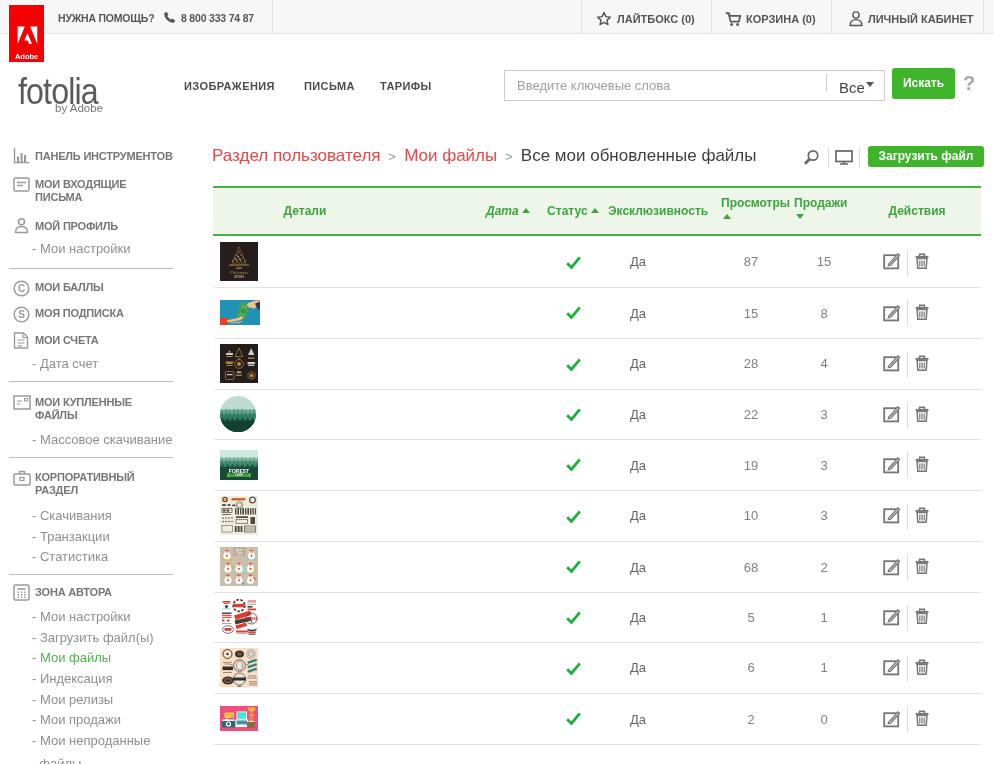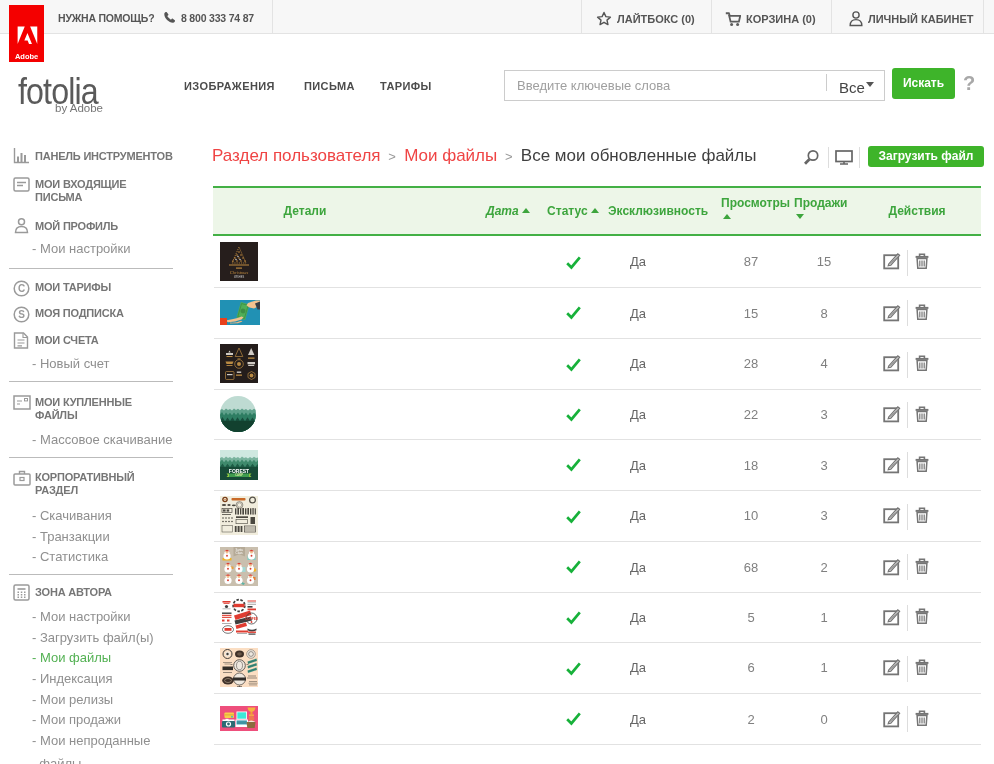--- a/index.html
+++ b/index.html
@@ -151,37 +151,37 @@
       </svg></div>
 <div class="sbh" style="top:220px;">МОЙ ПРОФИЛЬ</div>
 <div class="sbs" style="top:241px;">- Мои настройки</div>
 <div class="sbdiv" style="top:268px;"></div>
 <div class="sbi" style="left:13px; top:280px;"><svg width="17" height="17" viewBox="0 0 17 17">
         <g fill="none" stroke="#9a9a9a">
           <circle cx="8.5" cy="8.5" r="7.3" stroke-width="1.5"></circle>
           <text x="8.5" y="12" font-size="10" font-weight="bold" text-anchor="middle" fill="#9a9a9a" stroke="none" font-family="Liberation Sans">C</text>
         </g>
       </svg></div>
-<div class="sbh" style="top:281px;">МОИ ТАРИФЫ</div>
+<div class="sbh" style="top:281px;">МОИ БАЛЛЫ</div>
 <div class="sbi" style="left:13px; top:306px;"><svg width="17" height="17" viewBox="0 0 17 17">
         <g fill="none" stroke="#9a9a9a">
           <circle cx="8.5" cy="8.5" r="7.3" stroke-width="1.5"></circle>
           <text x="8.5" y="12" font-size="10" font-weight="bold" text-anchor="middle" fill="#9a9a9a" stroke="none" font-family="Liberation Sans">S</text>
         </g>
       </svg></div>
 <div class="sbh" style="top:307px;">МОЯ ПОДПИСКА</div>
 <div class="sbi" style="left:13px; top:332px;"><svg width="16" height="17" viewBox="0 0 16 17">
         <g fill="none" stroke="#9a9a9a" stroke-width="1.4">
           <path d="M1.5 1 H10.5 L14.5 5 V16 H1.5 Z"></path>
           <path d="M10 1.2 V5.5 H14.3" stroke-width="1.1"></path>
           <path d="M4.5 8 H11.5 M4.5 11 H11.5 M4.5 13.8 H9" stroke-width="1.2"></path>
         </g>
       </svg></div>
 <div class="sbh" style="top:334px;">МОИ СЧЕТА</div>
-<div class="sbs" style="top:356px;">- Новый счет</div>
+<div class="sbs" style="top:356px;">- Дата счет</div>
 <div class="sbdiv" style="top:381px;"></div>
 <div class="sbi" style="left:13px; top:395px;"><svg width="18" height="15" viewBox="0 0 18 15">
         <g fill="none" stroke="#9a9a9a" stroke-width="1.5">
           <rect x="1" y="1" width="16" height="13"></rect>
           <path d="M4 6 H9 M4 9 H7" stroke-width="1.2"></path>
           <rect x="11.5" y="3.5" width="3" height="2.4" stroke-width="1"></rect>
         </g>
       </svg></div>
 <div class="sbh" style="top:396px;">МОИ КУПЛЕННЫЕ</div>
 <div class="sbh" style="top:408.5px;">ФАЙЛЫ</div>
@@ -435,21 +435,21 @@
           <path d="M9 23.5 H29 V27 H9 Z" fill="#3f9d4f"></path>
           <path d="M6.5 23.5 L9 23.5 V27 L6.5 27 L8 25.2 Z" fill="#8dc63f"></path>
           <path d="M31.5 23.5 L29 23.5 V27 L31.5 27 L30 25.2 Z" fill="#8dc63f"></path>
           <text x="19" y="26.3" font-size="2.8" font-weight="bold" text-anchor="middle" fill="#cfe89a" font-family="Liberation Sans">CAMP</text>
         </g>
 </svg></div>
 <div class="check" style="top:456px;"><svg width="17" height="17" viewBox="0 0 17 17">
         <path d="M2.2 9.2 L6.4 13.4 L14.8 3.4" fill="none" stroke="#17b13a" stroke-width="2.7"></path>
       </svg></div>
 <div class="da" style="top:458px;">Да</div>
-<div class="num" style="left:726px; top:458px;">18</div>
+<div class="num" style="left:726px; top:458px;">19</div>
 <div class="num" style="left:799px; top:458px;">3</div>
 <div class="act" style="left:883px; top:456px;"><svg width="18" height="18" viewBox="0 0 18 18">
         <g fill="none" stroke="#757575">
           <rect x="1.2" y="3.2" width="14" height="13.2" stroke-width="1.8"></rect>
           <path d="M5.8 11.8 L14.8 1.8 L16.6 3.4 L7.8 13.2 L5.2 13.8 Z" fill="#fff" stroke-width="1.2"></path>
           <path d="M7 12.4 L15.7 2.6" stroke-width="0.8"></path>
         </g>
       </svg></div>
 <div class="actsep" style="top:452px;"></div>
 <div class="act" style="left:915px; top:456px;"><svg width="14" height="16" viewBox="0 0 14 16">

